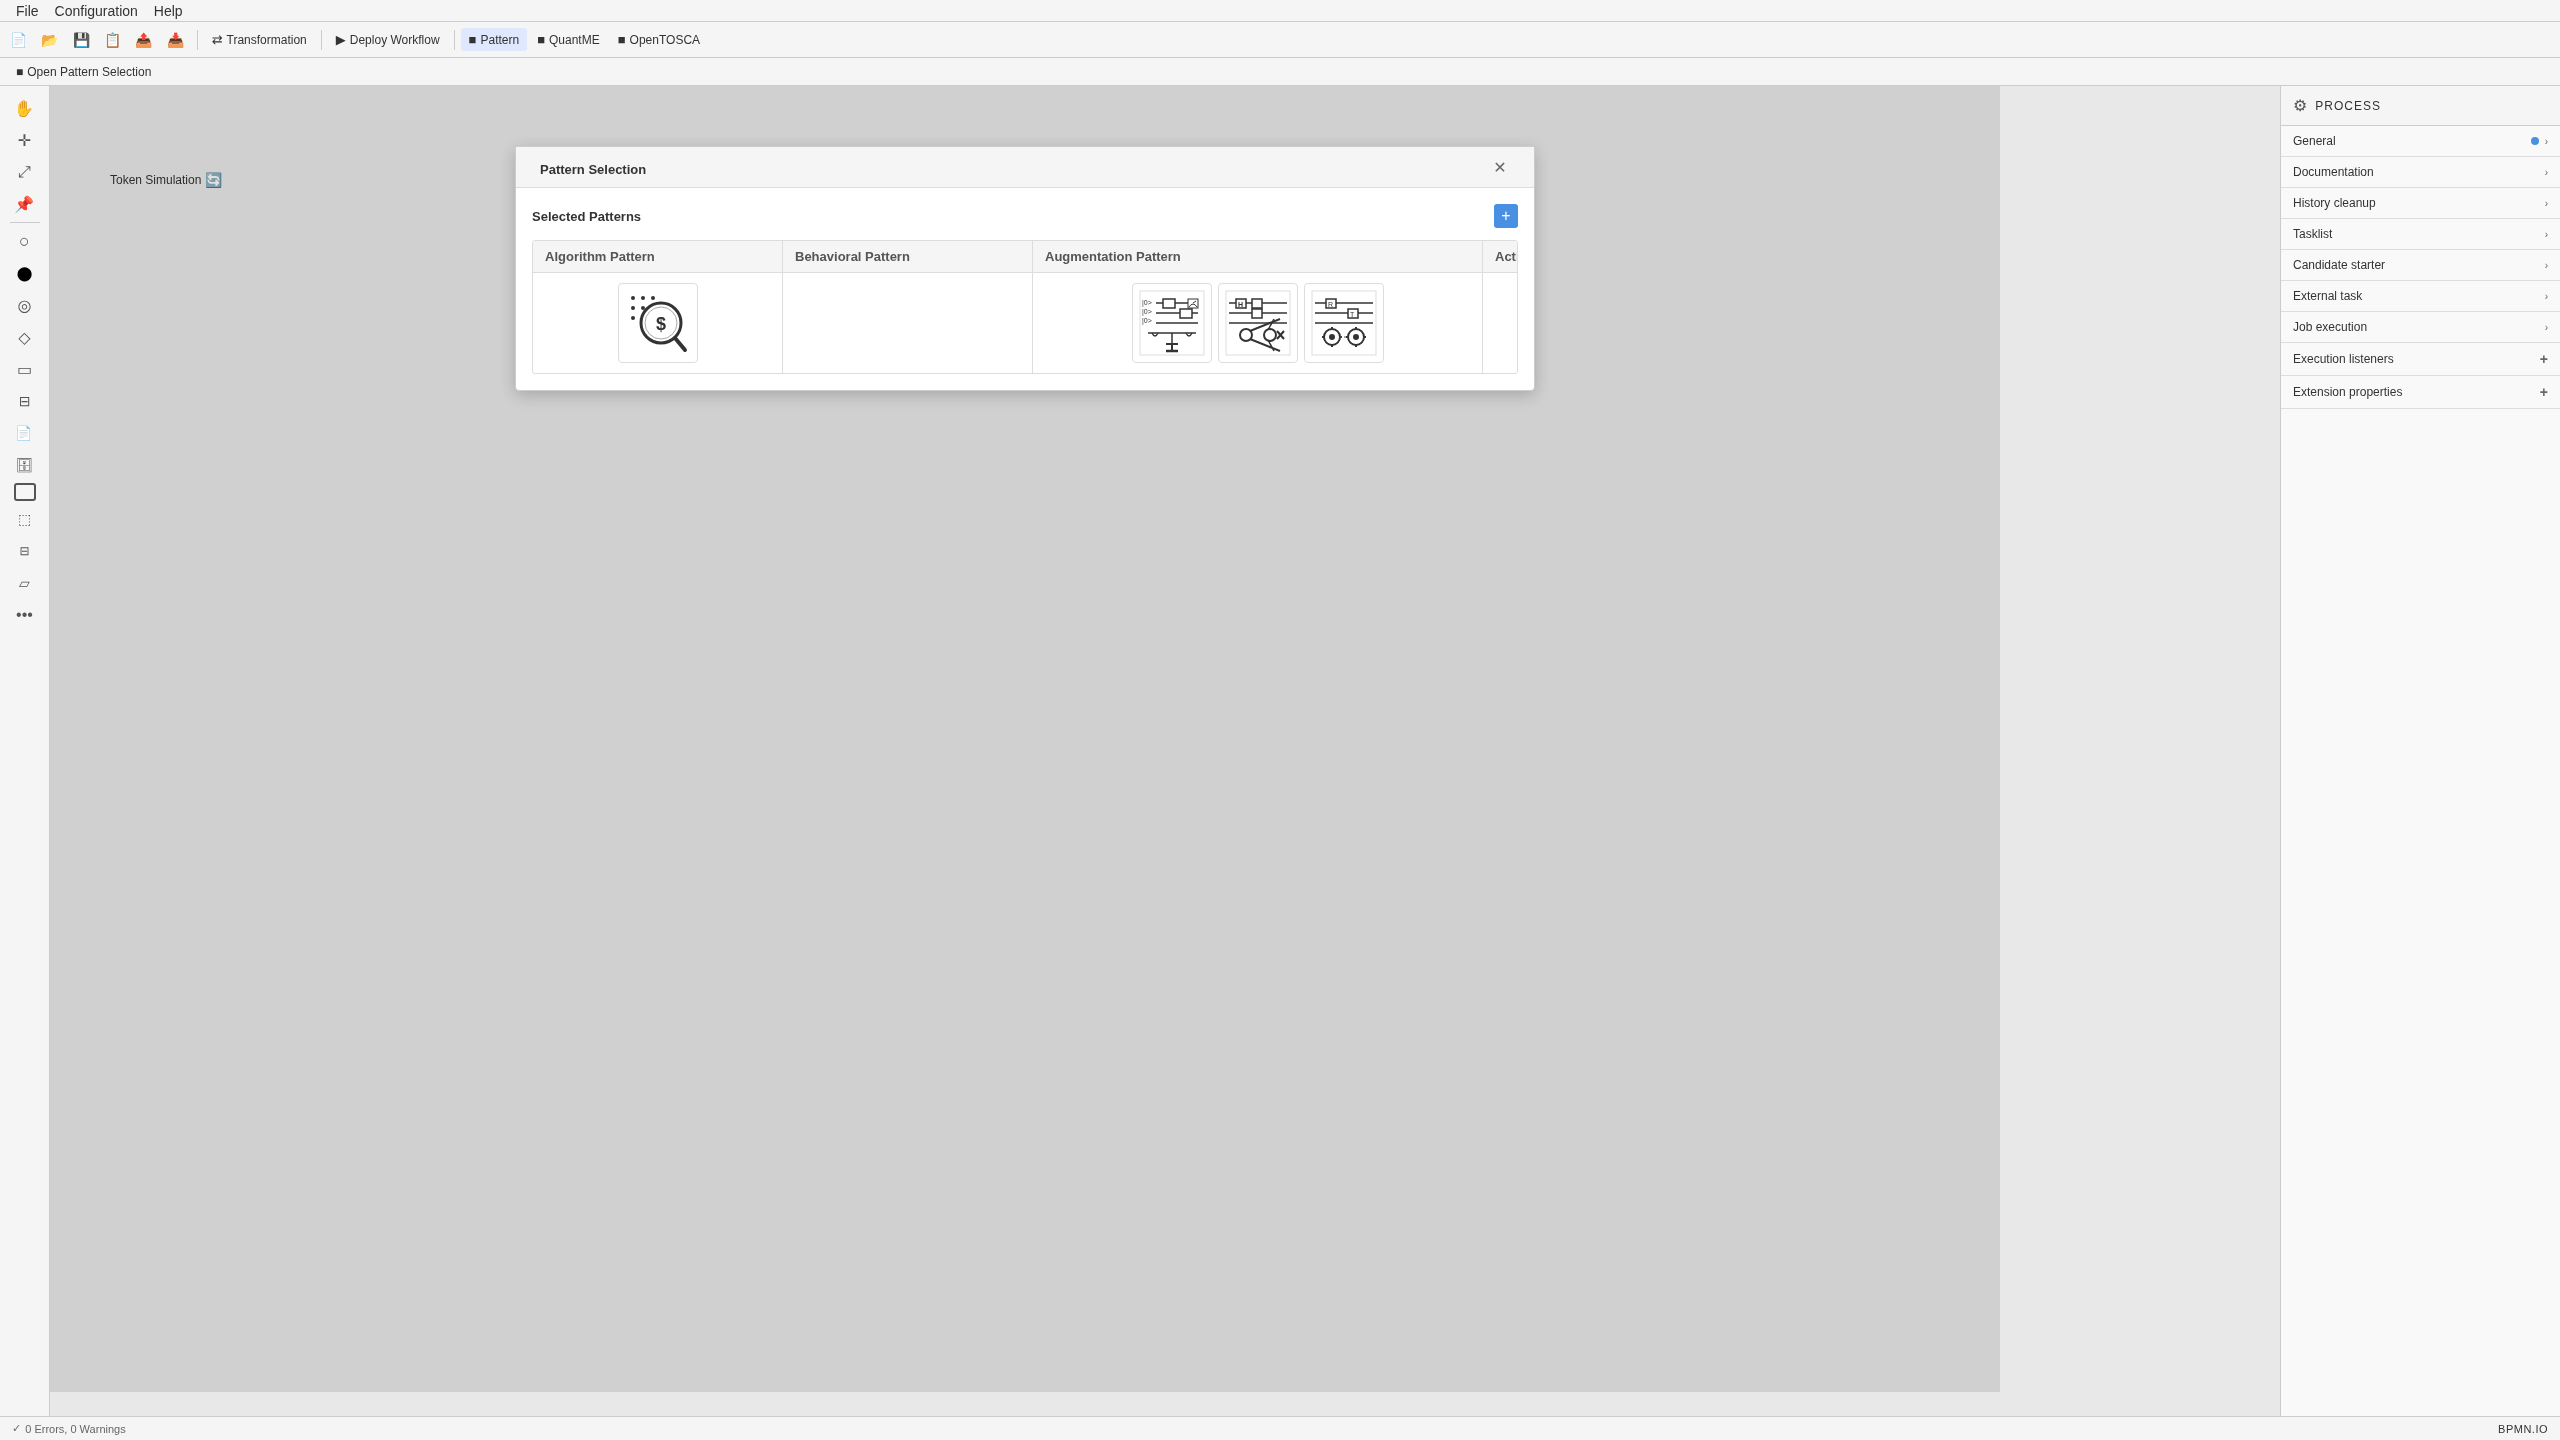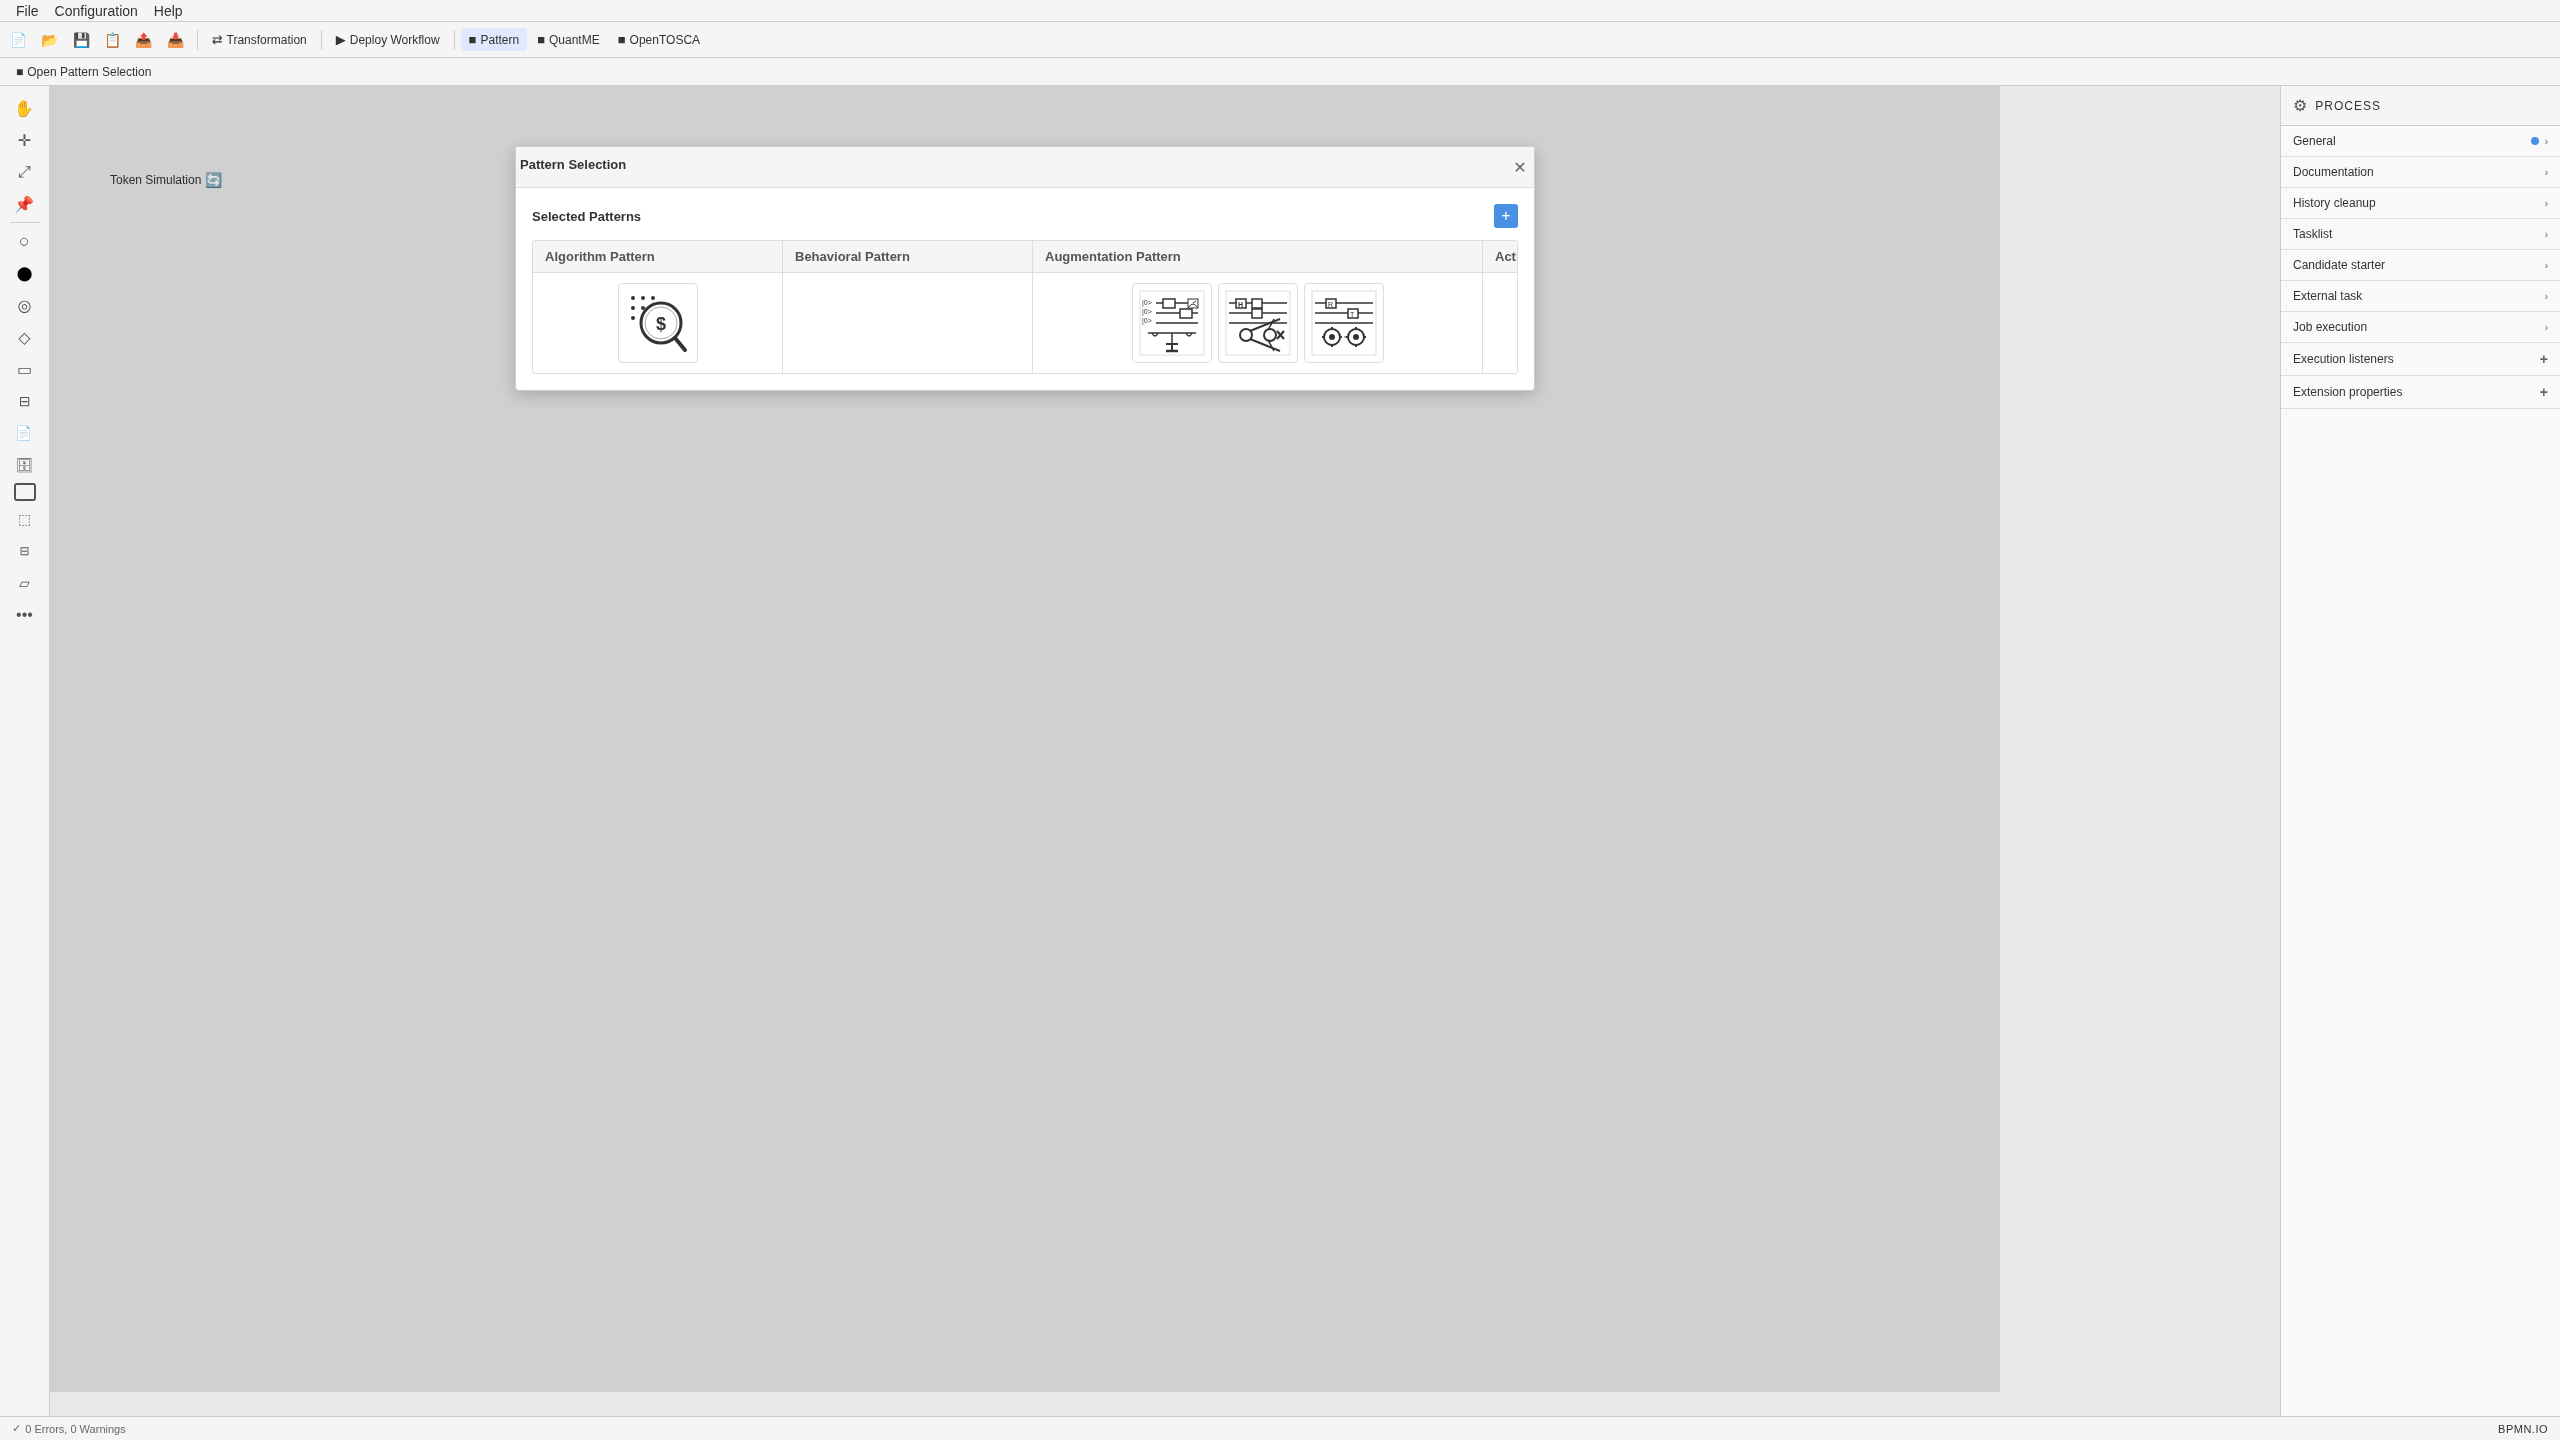--- a/index.html
+++ b/index.html
@@ -204,23 +204,23 @@
     
     .dialog {
       background: #fff;
       border: 1px solid #ccc;
       border-radius: 4px;
       width: 1020px;
       box-shadow: 0 4px 16px rgba(0,0,0,0.2);
     }
     .dialog-header {
       display: flex;
-      align-items: flex-start;
+      align-items: flex-end;
       justify-content: space-between;
-      padding: 10px 4px;
+      padding: 10px 24px;
       border-bottom: 1px solid #ddd;
       background: #f5f5f5;
     }
     .dialog-title {
       font-size: 13px;
       font-weight: bold;
       color: #333;
     }
     .dialog-close {
       width: 20px;

